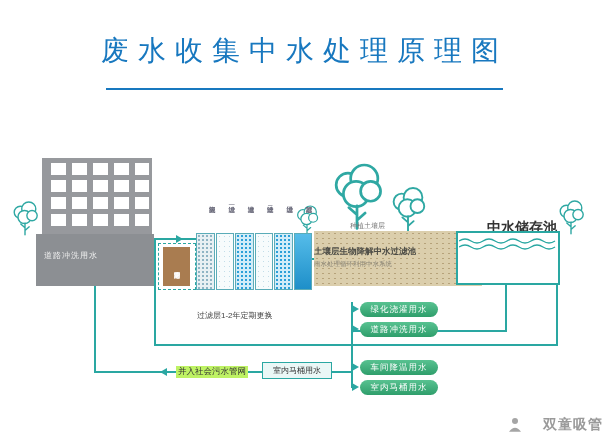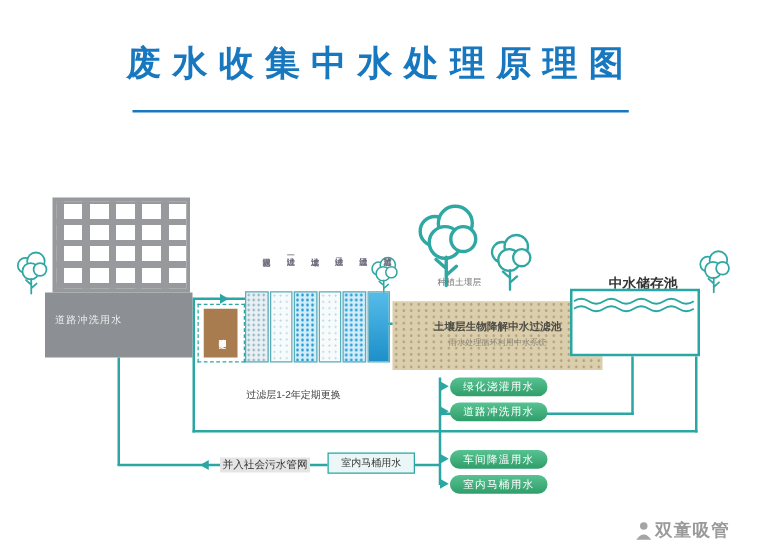--- a/index.html
+++ b/index.html
@@ -1,20 +1,20 @@
 <!DOCTYPE html>
 <html style="--accent: #2aa7a2; --title: #1878bf; --use_green: #2f9e6b; --soil: #dbceac; --building_gray: #97999d; --tank_blue: #2b9fd8; --sediment_brown: #a97c50;"><head>
 <meta charset="utf-8">
 <style>
   *{margin:0;padding:0;box-sizing:border-box}
   html,body{width:609px;height:446px;background:#fff}
   body{font-family:"Liberation Sans","DejaVu Sans",sans-serif}
   .canvas{position:relative;width:609px;height:446px;background:#fff;overflow:hidden}
   .title{position:absolute;top:32px;left:0;width:100%;text-align:center;
-         font-size:28px;font-weight:bold;letter-spacing:9px;color:var(--title,#1878bf)}
+         font-size:28px;font-weight:normal;letter-spacing:9px;color:var(--title,#1878bf)}
   .title-underline{position:absolute;top:88px;left:106px;width:397px;height:2px;background:var(--title,#1878bf)}
   .hline{position:absolute;height:2px;background:var(--accent,#2aa7a2);z-index:1}
   .vline{position:absolute;width:2px;background:var(--accent,#2aa7a2);z-index:1}
   .arr{width:0;height:0;position:absolute;z-index:3}
   .arr-r{border-top:4px solid transparent;border-bottom:4px solid transparent;border-left:7px solid var(--accent,#2aa7a2)}
   .arr-l{border-top:4px solid transparent;border-bottom:4px solid transparent;border-right:7px solid var(--accent,#2aa7a2)}
   .building-top{position:absolute;left:42px;top:158px;width:110px;height:76px;z-index:2;
     background-color:#fff;
     background-image:
       repeating-linear-gradient(0deg, var(--building_gray,#97999d) 0 5px, transparent 5px 17px),
@@ -32,36 +32,36 @@
   .stage-labels span{flex:1;writing-mode:vertical-rl;font-size:6.5px;color:#667;text-align:left;line-height:1}
   .tanks{position:absolute;left:196px;top:233px;width:116px;height:57px;display:flex;z-index:2}
   .tank{flex:1;border:1px solid #5aacb8;margin-right:1px;height:100%}
   .tank:last-child{margin-right:0}
   .t-speckle-gray{background-color:#e8f0f3;background-image:radial-gradient(#8fb4c4 1px,transparent 1.1px);background-size:4px 4px}
   .t-light{background-color:#f7fbfc;background-image:radial-gradient(#c3dde8 0.8px,transparent 1px);background-size:5px 5px}
   .t-speckle-blue{background-color:#d2ecf8;background-image:radial-gradient(var(--tank_blue,#2b9fd8) 1px,transparent 1.2px);background-size:4px 4px}
   .t-solid{background:linear-gradient(180deg,#55bce9,#1e8fc9)}
   .filter-note{position:absolute;left:197px;top:310px;font-size:8px;color:#444;z-index:2}
   .soil-top-label{position:absolute;left:350px;top:221px;font-size:7px;color:#777;z-index:2}
-  .soil-bed{position:absolute;left:314px;top:241px;width:168px;height:55px;z-index:2;
+  .soil-bed{position:absolute;left:314px;top:231px;width:168px;height:55px;z-index:2;
     background-color:var(--soil,#dbceac);
     background-image:radial-gradient(#b6a27a 1px,transparent 1.2px);background-size:6px 5px;
-    text-align:center}
+    text-align:left}
   .soil-title{margin-top:15px;font-size:8.5px;font-weight:bold;color:#4c4c46}
   .soil-subtitle{margin-top:2px;font-size:6.5px;color:#8a8577}
-  .storage-label{position:absolute;left:487px;top:219px;font-size:11px;font-weight:bold;color:#333;z-index:2}
+  .storage-label{position:absolute;left:487px;top:219px;font-size:14px;font-weight:bold;color:#333;z-index:2}
   .storage-pool{position:absolute;left:456px;top:231px;width:104px;height:54px;background:#fff;
     border:2px solid var(--accent,#2aa7a2);z-index:2}
   .use-label{position:absolute;left:360px;width:78px;height:15px;border-radius:8px;z-index:3;
     background:linear-gradient(180deg,#58c291,var(--use_green,#2f9e6b));
     color:#fff;font-size:8.5px;display:flex;align-items:center;justify-content:center;letter-spacing:1px}
   .septic-box{position:absolute;left:262px;top:362px;width:70px;height:17px;border:1px solid var(--accent,#2aa7a2);
     background:#eaf7f6;display:flex;align-items:center;justify-content:center;font-size:8px;color:#333;z-index:3}
-  .network-label{position:absolute;left:176px;top:366px;font-size:8.5px;color:#333;background:#e5e5e5;padding:0 2px;z-index:3}
-  .watermark{position:absolute;left:506px;top:416px;display:flex;align-items:center;gap:0;z-index:2}
+  .network-label{position:absolute;left:176px;top:366px;font-size:8.5px;color:#333;background:#bef264;padding:0 2px;z-index:3}
+  .watermark{position:absolute;left:506px;top:416px;display:flex;align-items:center;gap:19px;z-index:2}
   .watermark span{font-size:14px;font-weight:bold;color:#9a9a9a;letter-spacing:1px}
   .tree{position:absolute;z-index:2}
 </style>
 </head>
 <body>
 
 <div class="canvas">
 
   <svg width="0" height="0" style="position:absolute" aria-hidden="true">
     <defs>

